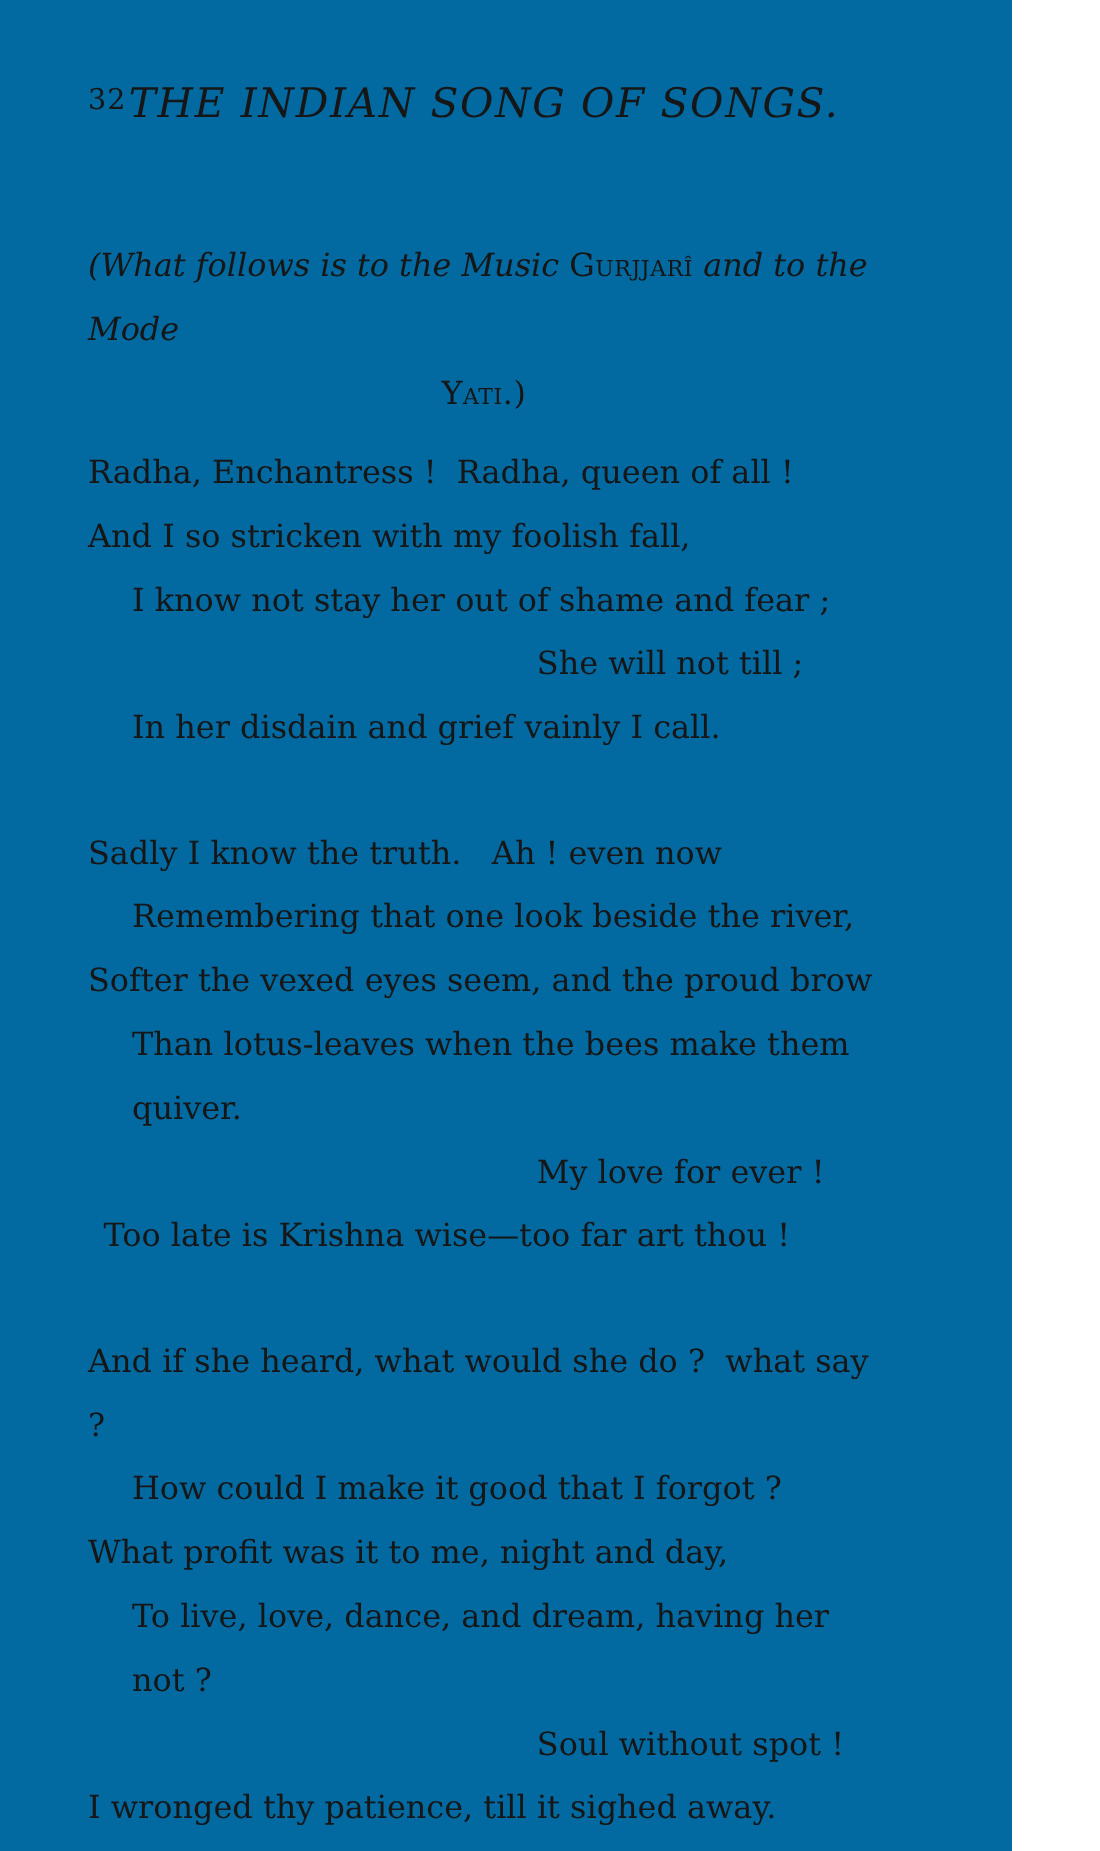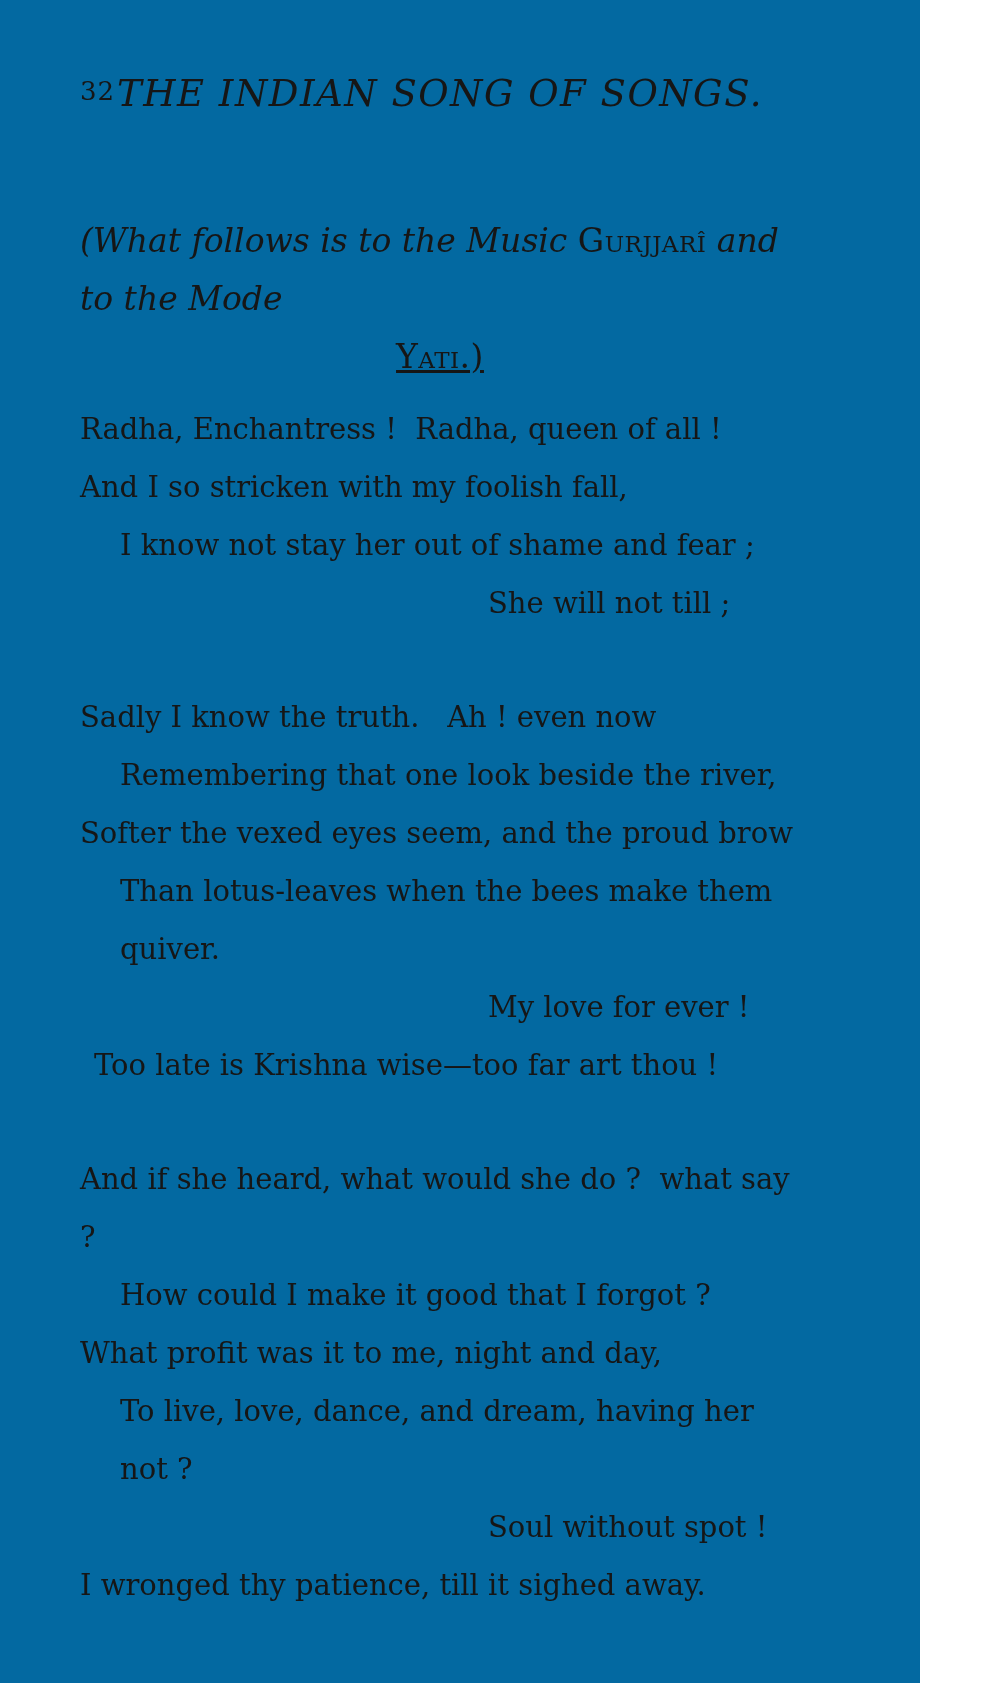--- a/index.html
+++ b/index.html
@@ -36,25 +36,25 @@
   }
   .running-title {
     text-align: center;
     font-style: italic;
     font-size: 37px;
     letter-spacing: 1.5px;
     white-space: nowrap;
   }
   .heading {
     margin-top: 100px;
-    font-size: 33px;
+    font-size: 29px;
     line-height: 58px;
   }
   .heading .line1 { text-align: left; }
-  .heading .line2 { text-align: center; text-decoration: underline; }
+  .heading .line2 { text-align: center; }
   .it { font-style: italic; }
   .sc {
     font-style: normal;
     font-variant: small-caps;
     letter-spacing: 0.5px;
   }
   .poem {
     margin-top: 14px;
     font-size: 29px;
     line-height: 58px;
@@ -81,20 +81,21 @@
     <div class="line2"><span class="sc">Yati.)</span></div>
   </div>
 
   <div class="poem">
 
     <div class="stanza">
       <div class="line" data-indent="0">Radha, Enchantress !  Radha, queen of all !</div>
       <div class="line" data-indent="0">And I so stricken with my foolish fall,</div>
       <div class="line" data-indent="1">I know not stay her out of shame and fear ;</div>
       <div class="line" data-indent="refrain">She will not till ;</div>
+      <div class="line" data-indent="1">In her disdain and grief vainly I call.</div>
     </div>
 
     <div class="stanza">
       <div class="line" data-indent="0">Sadly I know the truth.   Ah ! even now</div>
       <div class="line" data-indent="1">Remembering that one look beside the river,</div>
       <div class="line" data-indent="0">Softer the vexed eyes seem, and the proud brow</div>
       <div class="line" data-indent="1">Than lotus-leaves when the bees make them quiver.</div>
       <div class="line" data-indent="refrain">My love for ever !</div>
       <div class="line" data-indent="slight">Too late is Krishna wise—too far art thou !</div>
     </div>

